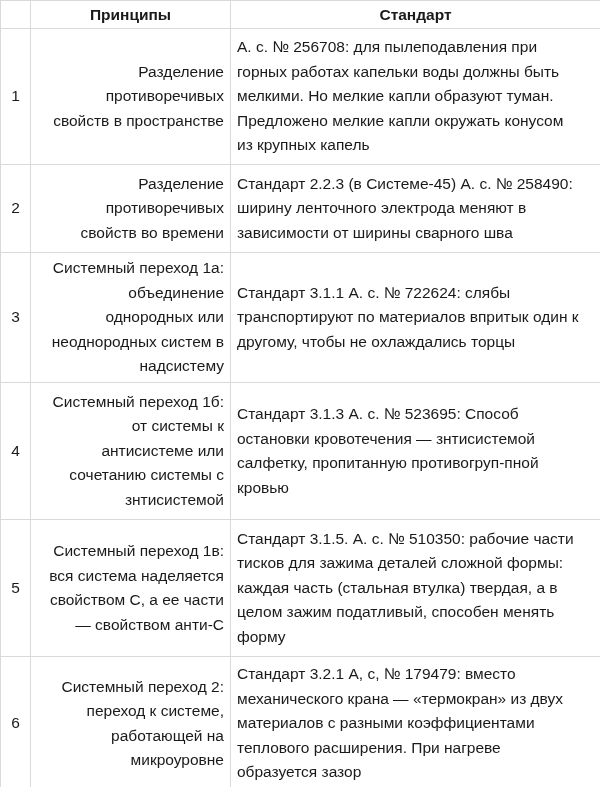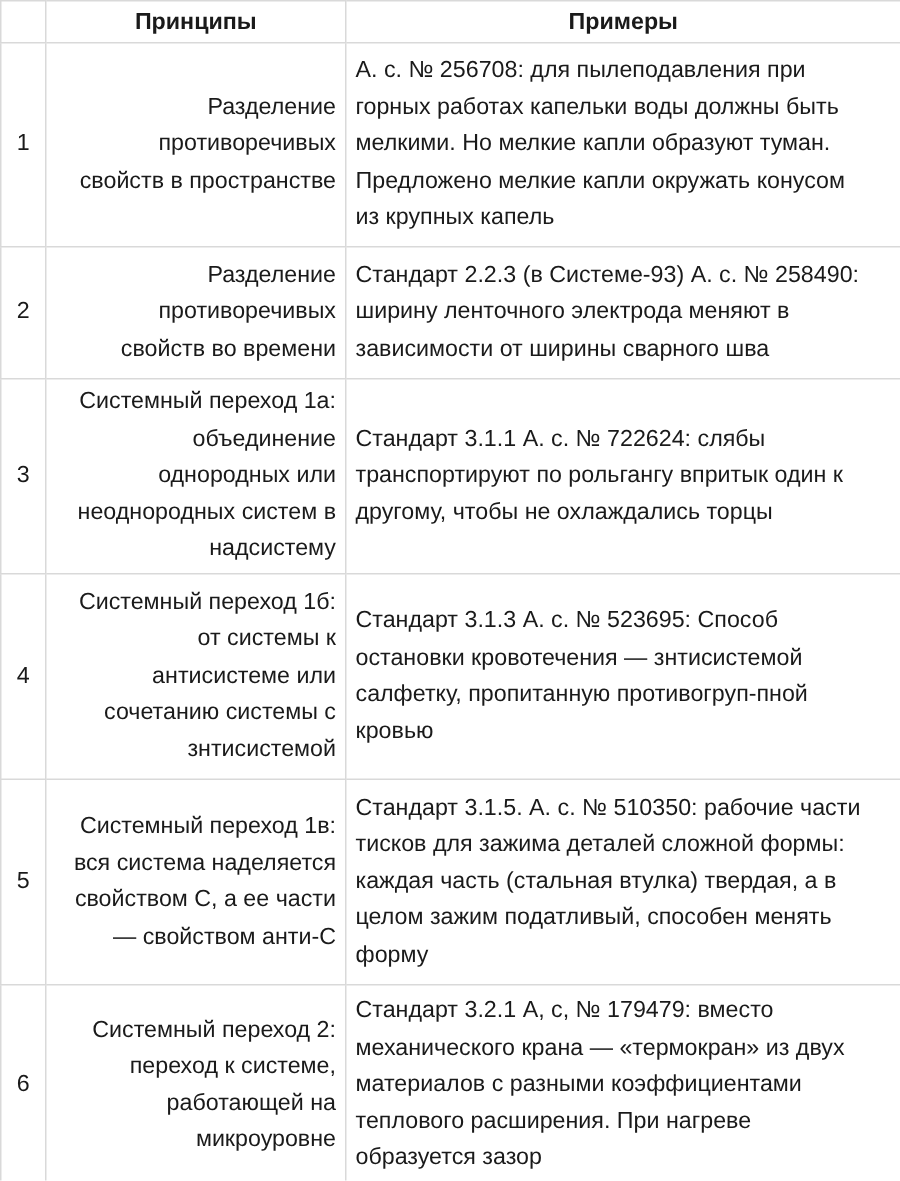--- a/index.html
+++ b/index.html
@@ -57,21 +57,21 @@
 <table class="main">
   <colgroup>
     <col class="c-num">
     <col class="c-principle">
     <col class="c-example">
   </colgroup>
   <thead>
     <tr>
       <th></th>
       <th>Принципы</th>
-      <th>Примеры</th>
+      <th>Стандарт</th>
     </tr>
   </thead>
   <tbody>
     <tr class="r1">
       <td class="num">1</td>
       <td class="principle">
           <div class="principle-text">Разделение
 противоречивых
 свойств в пространстве</div>
         </td>
@@ -84,37 +84,37 @@
         </td>
     </tr>
     <tr class="r2">
       <td class="num">2</td>
       <td class="principle">
           <div class="principle-text">Разделение
 противоречивых
 свойств во времени</div>
         </td>
       <td class="example">
-          <div class="example-text">Стандарт 2.2.3 (в Системе-93)  А. с. № 258490:
+          <div class="example-text">Стандарт 2.2.3 (в Системе-45)  А. с. № 258490:
 ширину ленточного электрода меняют в
 зависимости от ширины сварного шва</div>
         </td>
     </tr>
     <tr class="r3">
       <td class="num">3</td>
       <td class="principle">
           <div class="principle-text">Системный переход 1а:
 объединение
 однородных или
 неоднородных систем в
 надсистему</div>
         </td>
       <td class="example">
           <div class="example-text">Стандарт 3.1.1  А. с. № 722624: слябы
-транспортируют по рольгангу впритык один к
+транспортируют по материалов впритык один к
 другому, чтобы не охлаждались торцы</div>
         </td>
     </tr>
     <tr class="r4">
       <td class="num">4</td>
       <td class="principle">
           <div class="principle-text">Системный переход 1б:
 от системы к
 антисистеме или
 сочетанию системы с

